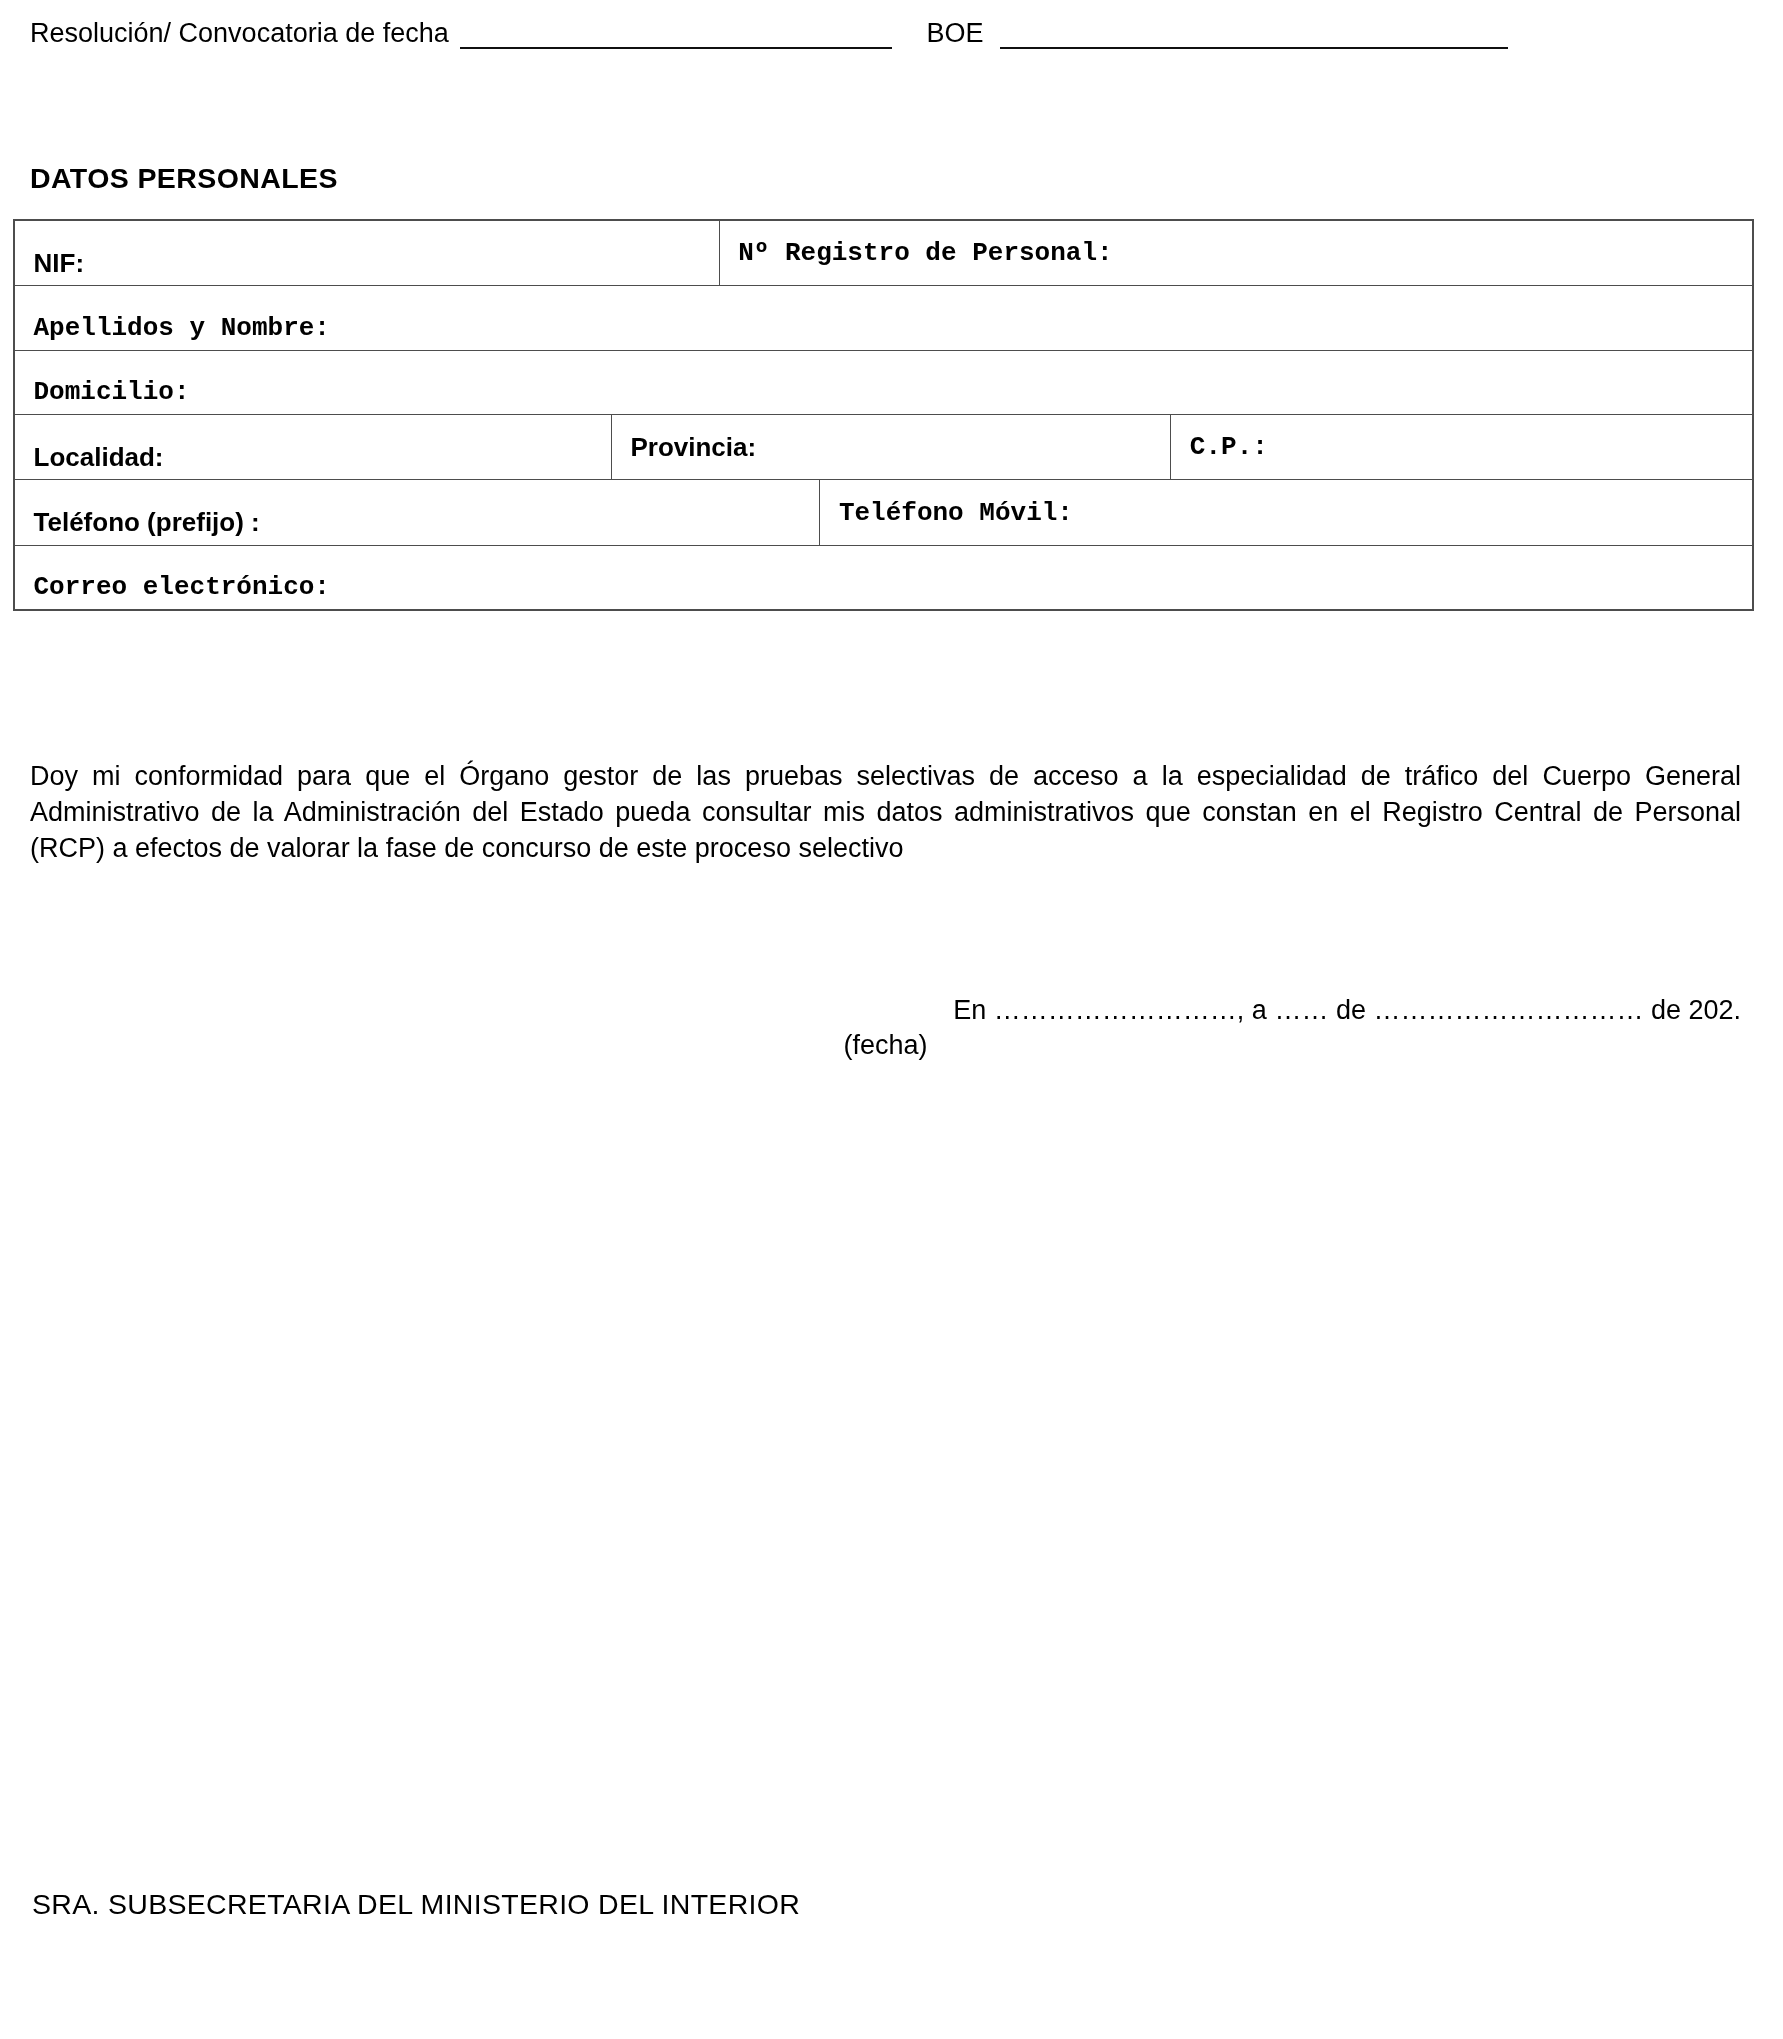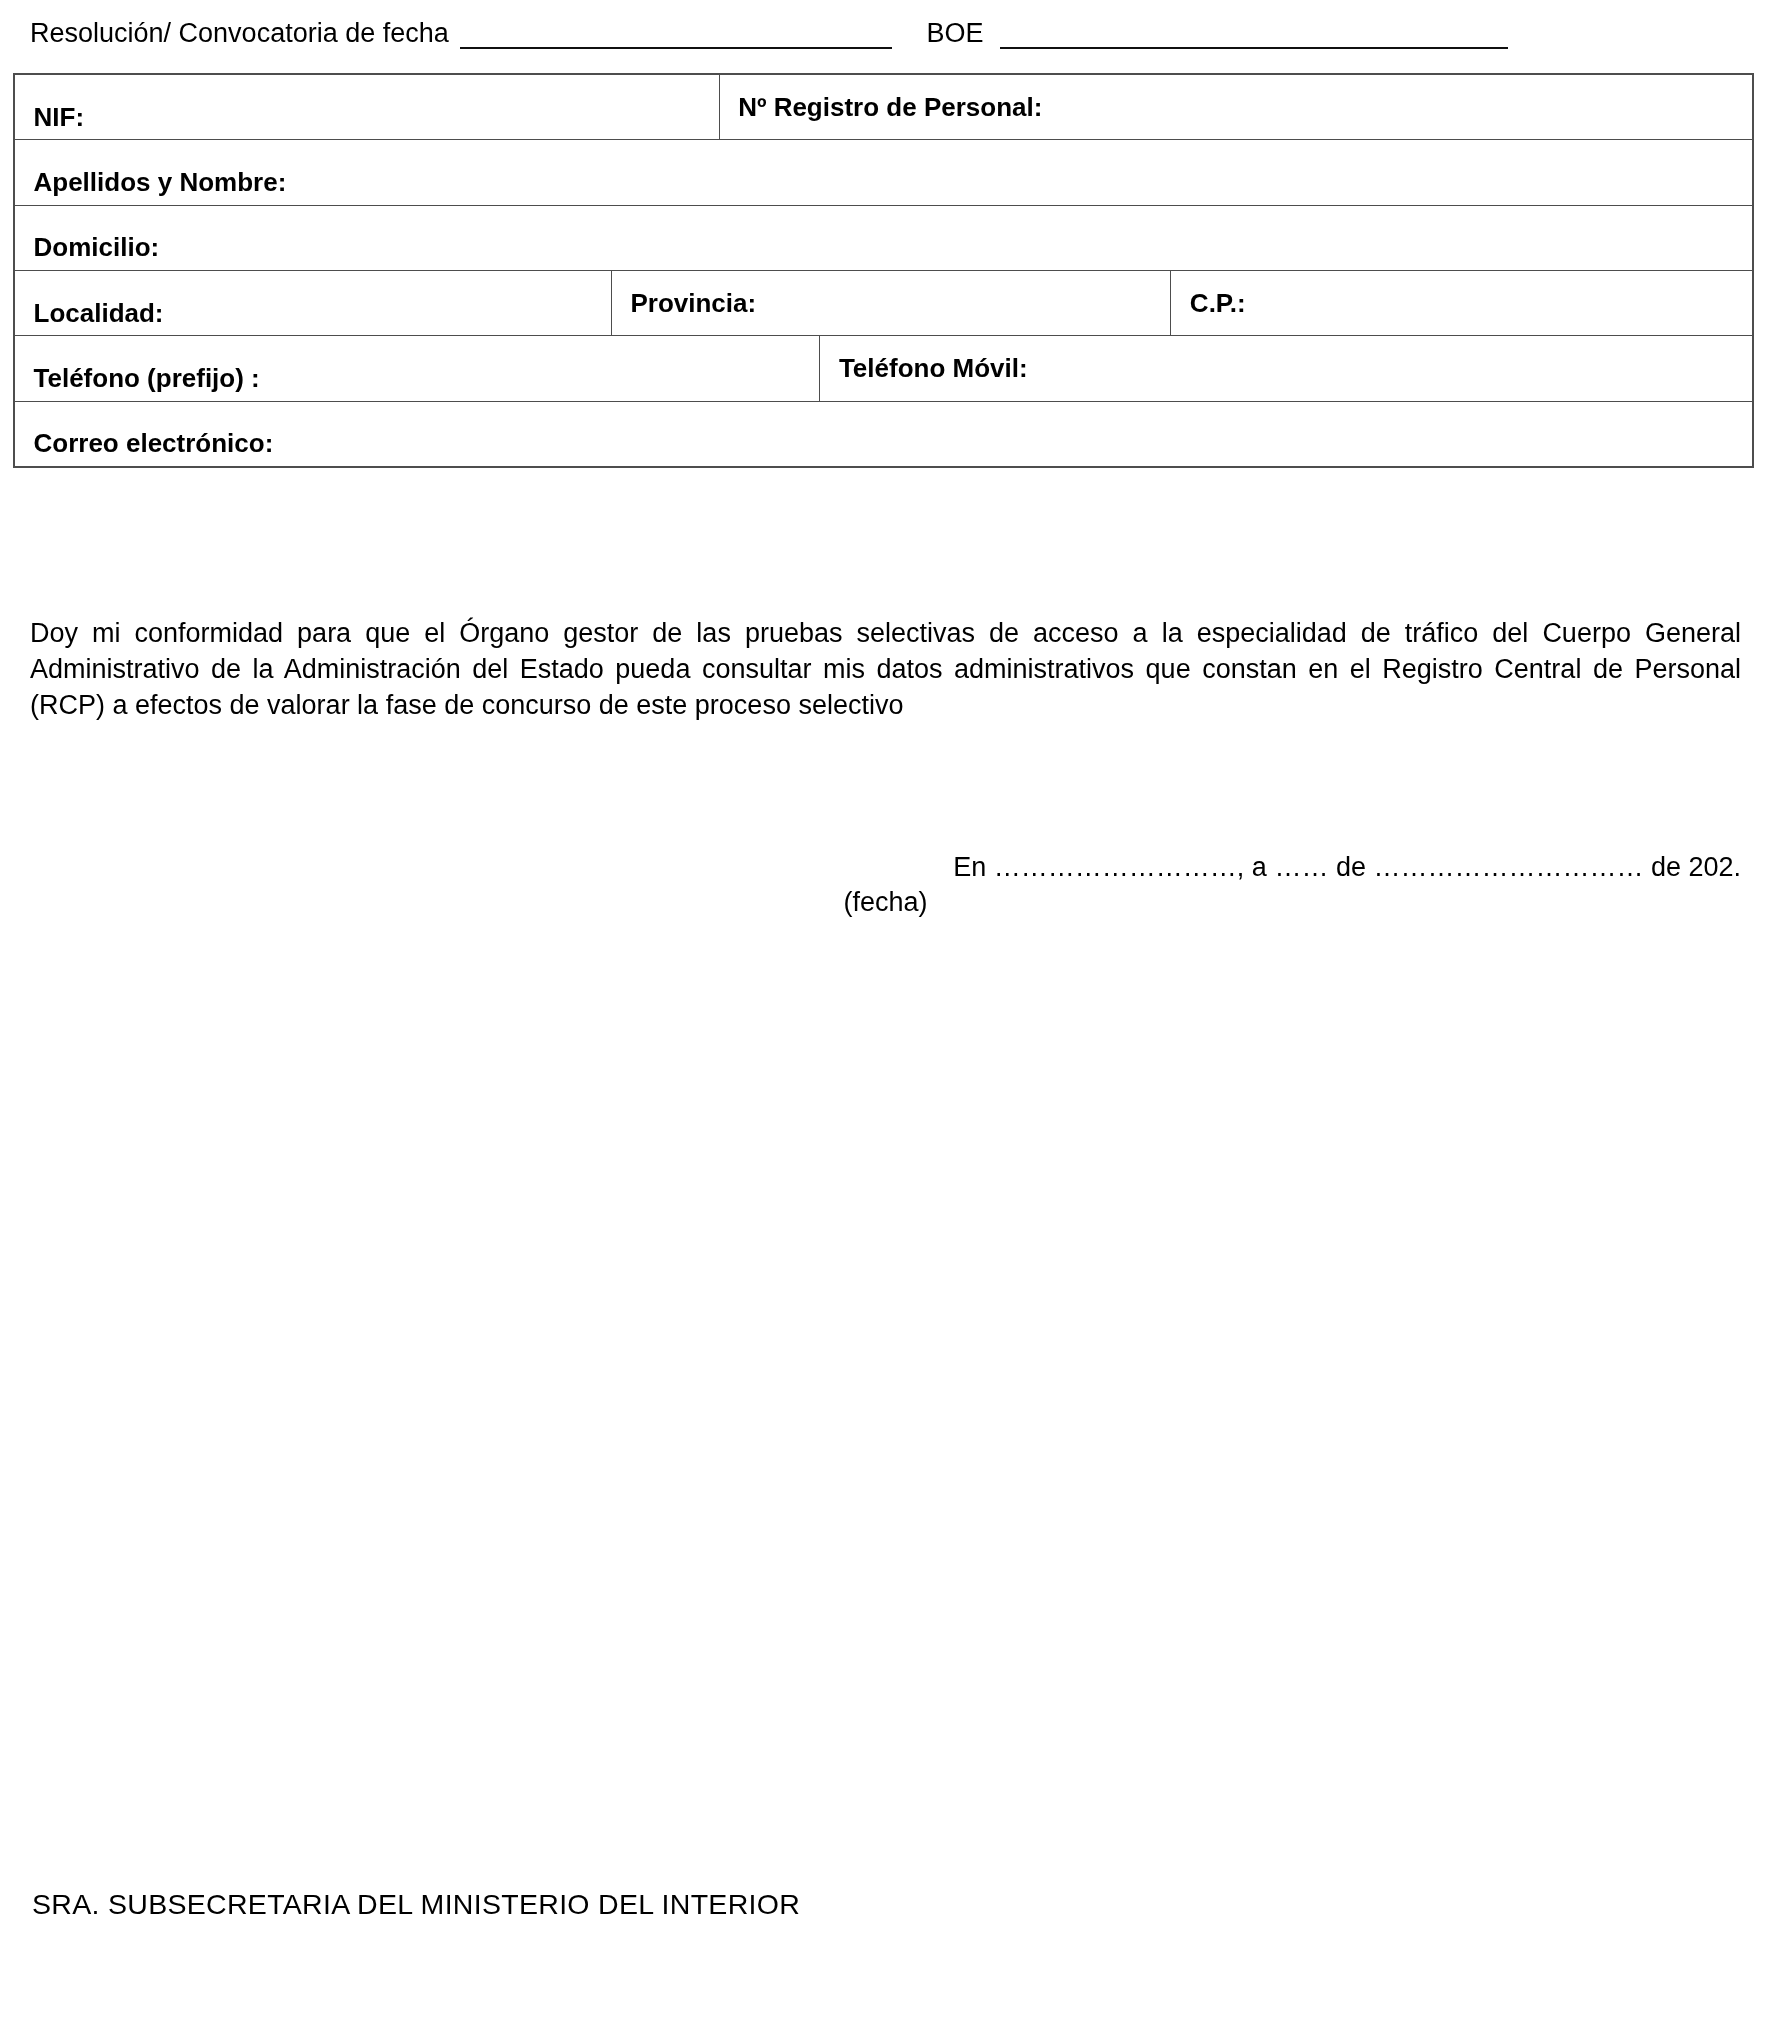--- a/index.html
+++ b/index.html
@@ -58,21 +58,21 @@
   .t-cell {
     display: flex;
     align-items: center;
     padding: 6.7px 8.4px 6.7px 18.5px;
     border-left: 1.7px solid #4d4d4d;
     font-size: 26px;
     font-weight: bold;
     white-space: nowrap;
   }
   .t-cell:first-child { border-left: none; margin-top: 20px; }
-  .grow { flex: 1 1 auto; }
+  .grow { flex: 1 1 auto; font-family: Liberation Mono, monospace; }
   .w40 { width: 40.5%; flex: 0 0 auto; }
   .w34 { width: 34.3%; flex: 0 0 auto; }
   .w32 { width: 32.2%; flex: 0 0 auto; }
   .w46 { width: 46.3%; flex: 0 0 auto; }
 
   
   .consent {
     margin-top: 148px;
     font-size: 27px;
     line-height: 1.33;
@@ -106,20 +106,21 @@
 
 <div class="page">
 
   <div class="header-line">
     <span>Resolución/ Convocatoria de fecha</span>
     <span class="blank blank-fecha"></span>
     <span>BOE</span>
     <span class="blank blank-boe"></span>
   </div>
 
+  <div class="section-title">DATOS PERSONALES</div>
 
   <div class="form-table">
 
     <div class="t-row">
       <div class="t-cell w40">NIF:</div>
       <div class="t-cell grow">Nº Registro de Personal:</div>
     </div>
 
     <div class="t-row">
       <div class="t-cell grow">Apellidos y Nombre:</div>

